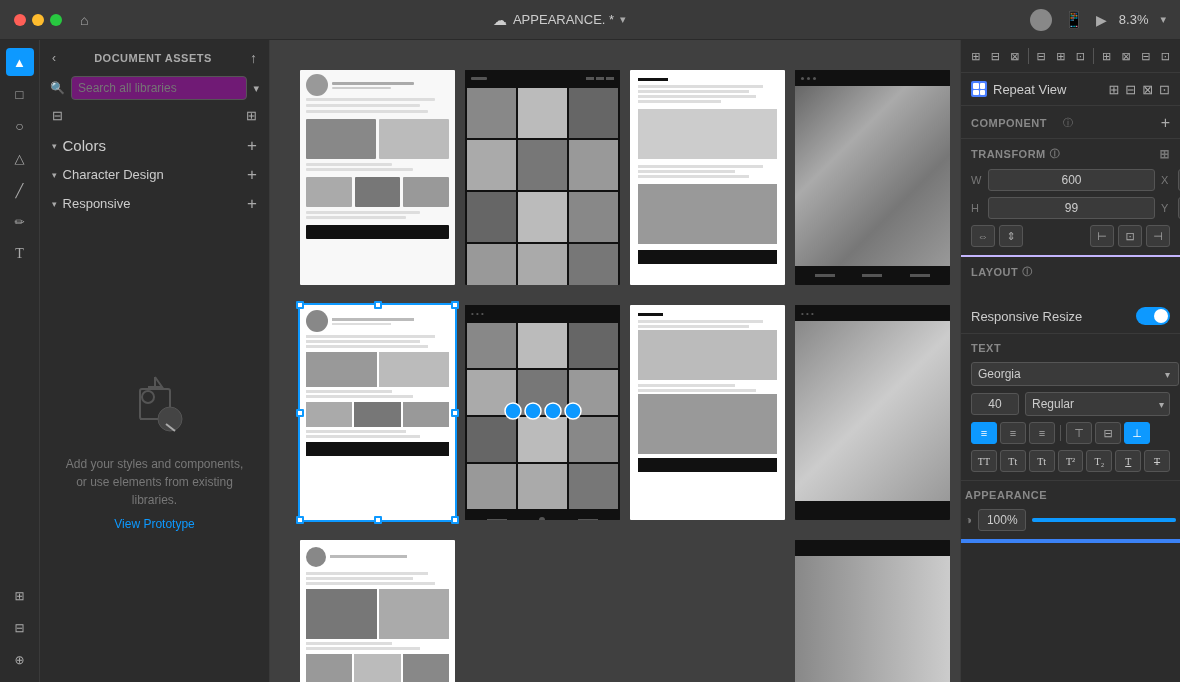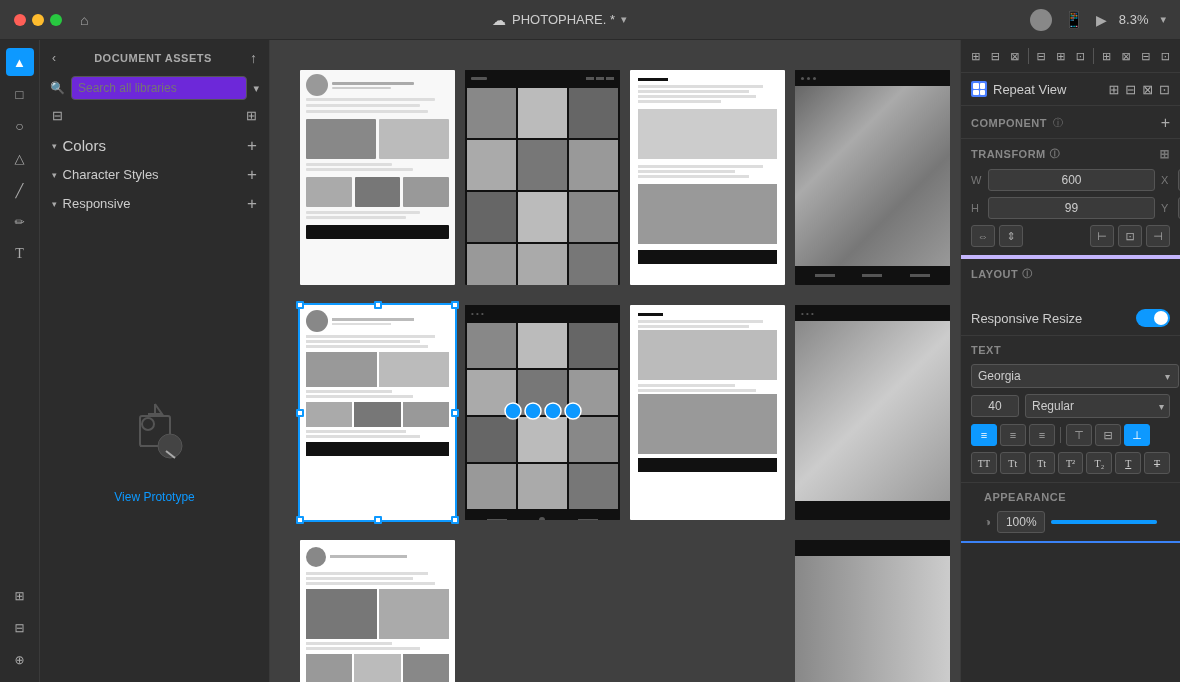--- a/index.html
+++ b/index.html
@@ -15,21 +15,21 @@
 
 <div style="height:40px;background:#3a3a3a;display:flex;align-items:center;padding:0 14px;gap:10px;flex-shrink:0;border-bottom:1px solid #2a2a2a;">
   <div style="display:flex;gap:6px;">
     <div style="width:12px;height:12px;border-radius:50%;background:#ff5f57;"></div>
     <div style="width:12px;height:12px;border-radius:50%;background:#febc2e;"></div>
     <div style="width:12px;height:12px;border-radius:50%;background:#28c840;"></div>
   </div>
   <div style="margin-left:8px;color:#aaa;font-size:14px;">⌂</div>
   <div style="flex:1;display:flex;align-items:center;justify-content:center;gap:6px;font-size:13px;color:#ccc;">
     <span style="font-size:14px;">☁</span>
-    <span>PHOTOPHARE. *</span>
+    <span>APPEARANCE. *</span>
     <span style="color:#aaa;font-size:11px;">▾</span>
   </div>
   <div style="display:flex;align-items:center;gap:12px;">
     <div style="width:22px;height:22px;border-radius:50%;background:#888;"></div>
     <div style="color:#aaa;font-size:16px;">📱</div>
     <div style="color:#aaa;font-size:14px;">▶</div>
     <div style="color:#ccc;font-size:13px;">8.3%</div>
     <div style="color:#aaa;font-size:11px;">▾</div>
   </div>
 </div>
@@ -51,40 +51,40 @@
   </div>
 
   <div style="width:230px;background:#2c2c2c;border-right:1px solid #3a3a3a;display:flex;flex-direction:column;flex-shrink:0;">
     <div style="padding:10px 12px 6px;display:flex;align-items:center;justify-content:space-between;">
       <div style="color:#aaa;font-size:12px;cursor:pointer;">‹</div>
       <div style="font-size:11px;font-weight:600;color:#aaa;text-transform:uppercase;letter-spacing:0.5px;">DOCUMENT ASSETS</div>
       <div style="color:#aaa;font-size:14px;cursor:pointer;">↑</div>
     </div>
     <div style="padding:4px 10px 6px;display:flex;align-items:center;gap:6px;">
       <div style="color:#777;font-size:12px;">🔍</div>
-      <input style="flex: 1 1 0%; background: #6d28d9; border: 1px solid rgb(85, 85, 85); border-radius: 4px; padding: 4px 6px; color: rgb(204, 204, 204); font-size: 12px; outline: none;" placeholder="Search all libraries">
+      <input style="flex: 1 1 0%; background: #701a75; border: 1px solid rgb(85, 85, 85); border-radius: 4px; padding: 4px 6px; color: rgb(204, 204, 204); font-size: 12px; outline: none;" placeholder="Search all libraries">
       <div style="color:#aaa;font-size:11px;cursor:pointer;">▾</div>
     </div>
     <div style="padding:2px 12px 8px;display:flex;align-items:center;justify-content:space-between;">
       <div style="color:#aaa;font-size:13px;cursor:pointer;">⊟</div>
       <div style="color:#aaa;font-size:13px;cursor:pointer;">⊞</div>
     </div>
 
     <div style="padding:6px 12px;display:flex;align-items:center;justify-content:space-between;cursor:pointer;">
       <div style="display:flex;align-items:center;gap:6px;">
         <span style="font-size:9px;color:#aaa;">▾</span>
         <span style="font-size:15px;color:#ccc;">Colors</span>
       </div>
       <div style="color:#aaa;font-size:17px;cursor:pointer;line-height:1;">+</div>
     </div>
 
     <div style="padding:6px 12px;display:flex;align-items:center;justify-content:space-between;cursor:pointer;">
       <div style="display:flex;align-items:center;gap:6px;">
         <span style="font-size:9px;color:#aaa;">▾</span>
-        <span style="font-size:13px;color:#ccc;">Character Styles</span>
+        <span style="font-size:13px;color:#ccc;">Character Design</span>
       </div>
       <div style="color:#aaa;font-size:17px;cursor:pointer;line-height:1;">+</div>
     </div>
 
     <div style="padding:6px 12px;display:flex;align-items:center;justify-content:space-between;cursor:pointer;">
       <div style="display:flex;align-items:center;gap:6px;">
         <span style="font-size:9px;color:#aaa;">▾</span>
         <span style="font-size:13px;color:#ccc;">Responsive</span>
       </div>
       <div style="color:#aaa;font-size:17px;cursor:pointer;line-height:1;">+</div>
@@ -95,20 +95,21 @@
         <svg width="70" height="70" viewBox="0 0 70 70">
           <rect x="20" y="20" width="30" height="30" rx="2" fill="none" stroke="#555" stroke-width="2"></rect>
           <circle cx="28" cy="28" r="6" fill="none" stroke="#555" stroke-width="2"></circle>
           <line x1="20" y1="50" x2="50" y2="50" stroke="#555" stroke-width="2"></line>
           <polyline points="35,8 42,18 28,18" fill="none" stroke="#555" stroke-width="2"></polyline>
           <line x1="35" y1="8" x2="35" y2="18" stroke="#555" stroke-width="2"></line>
           <circle cx="50" cy="50" r="12" fill="#444" stroke="#555" stroke-width="1"></circle>
           <line x1="46" y1="55" x2="55" y2="62" stroke="#aaa" stroke-width="2"></line>
         </svg>
       </div>
+      <div style="font-size:12px;color:#777;line-height:1.5;">Add your styles and components, or use elements from existing libraries.</div>
       <div style="font-size:12px;color:#0d99ff;margin-top:8px;cursor:pointer;">View Prototype</div>
     </div>
   </div>
 
   <div style="flex:1;background:#404040;overflow:auto;position:relative;">
     <div style="padding:30px;display:flex;gap:10px;flex-wrap:wrap;min-width:600px;">
 
       <div style="display:flex;gap:10px;margin-bottom:10px;">
 
         <div style="width:155px;height:215px;background:#fff;border-radius:1px;overflow:hidden;flex-shrink:0;">
@@ -384,28 +385,28 @@
       </div>
       <div style="display:flex;gap:6px;color:#aaa;font-size:13px;">
         <div style="cursor:pointer;">⊞</div>
         <div style="cursor:pointer;">⊟</div>
         <div style="cursor:pointer;">⊠</div>
         <div style="cursor:pointer;">⊡</div>
       </div>
     </div>
 
     <div style="padding:8px 10px 6px;display:flex;align-items:center;justify-content:space-between;border-bottom:1px solid #3a3a3a;">
-      <div style="display:flex;align-items:center;gap:6px;">
+      <div style="display:flex;align-items:center;gap:16px;">
         <span style="font-size:11px;font-weight:600;color:#888;text-transform:uppercase;letter-spacing:0.5px;">COMPONENT</span>
         <span style="color:#777;font-size:10px;cursor:pointer;">ⓘ</span>
       </div>
       <div style="color:#aaa;font-size:16px;cursor:pointer;">+</div>
     </div>
 
-    <div style="padding:8px 10px;border-bottom:4px solid #c4b5fd;">
+    <div style="padding:8px 10px;border-bottom:2px solid #c4b5fd;">
       <div style="font-size:11px;font-weight:600;color:#888;text-transform:uppercase;letter-spacing:0.5px;margin-bottom:8px;display:flex;align-items:center;gap:4px;">
         <span>TRANSFORM</span>
         <span style="color:#777;font-size:10px;cursor:pointer;">ⓘ</span>
         <span style="flex:1;"></span>
         <span style="color:#777;font-size:12px;cursor:pointer;">⊞</span>
       </div>
 
       <div style="display:flex;gap:6px;margin-bottom:6px;align-items:center;">
         <div style="display:flex;align-items:center;gap:3px;flex:1;">
           <span style="font-size:11px;color:#777;width:14px;">W</span>
@@ -487,21 +488,21 @@
         <div style="width:26px;height:22px;background:#3a3a3a;border:1px solid #555;border-radius:3px;display:flex;align-items:center;justify-content:center;color:#ccc;font-size:10px;cursor:pointer;font-family:Georgia,serif;">TT</div>
         <div style="width:26px;height:22px;background:#3a3a3a;border:1px solid #555;border-radius:3px;display:flex;align-items:center;justify-content:center;color:#ccc;font-size:10px;cursor:pointer;font-family:Georgia,serif;">Tt</div>
         <div style="width:26px;height:22px;background:#3a3a3a;border:1px solid #555;border-radius:3px;display:flex;align-items:center;justify-content:center;color:#ccc;font-size:10px;cursor:pointer;font-family:Georgia,serif;">Tt</div>
         <div style="width:26px;height:22px;background:#3a3a3a;border:1px solid #555;border-radius:3px;display:flex;align-items:center;justify-content:center;color:#ccc;font-size:10px;cursor:pointer;font-family:Georgia,serif;">T²</div>
         <div style="width:26px;height:22px;background:#3a3a3a;border:1px solid #555;border-radius:3px;display:flex;align-items:center;justify-content:center;color:#ccc;font-size:10px;cursor:pointer;font-family:Georgia,serif;">T₂</div>
         <div style="width:26px;height:22px;background:#3a3a3a;border:1px solid #555;border-radius:3px;display:flex;align-items:center;justify-content:center;color:#ccc;font-size:10px;cursor:pointer;font-family:Georgia,serif;text-decoration:underline;">T</div>
         <div style="width:26px;height:22px;background:#3a3a3a;border:1px solid #555;border-radius:3px;display:flex;align-items:center;justify-content:center;color:#ccc;font-size:10px;cursor:pointer;font-family:Georgia,serif;text-decoration:line-through;">T</div>
       </div>
     </div>
 
-    <div style="padding:8px 23px;border-bottom:2px solid #3b82f6;">
+    <div style="padding:8px 4px;border-bottom:4px solid #3b82f6;">
       <div style="font-size:11px;font-weight:600;color:#888;text-transform:uppercase;letter-spacing:0.5px;margin-bottom:8px;">APPEARANCE</div>
       <div style="display:flex;align-items:center;gap:6px;">
         <span style="font-size:12px;color:#777;">◑</span>
         <input style="width: 48px; background: rgb(58, 58, 58); border: 1px solid rgb(85, 85, 85); border-radius: 3px; padding: 3px 5px; color: rgb(204, 204, 204); font-size: 12px; outline: none; text-align: center;" value="100%">
         <div style="flex:1;height:4px;background:#555;border-radius:2px;position:relative;cursor:pointer;">
           <div style="height:100%;width:100%;background:#0d99ff;border-radius:2px;"></div>
         </div>
       </div>
     </div>
 

